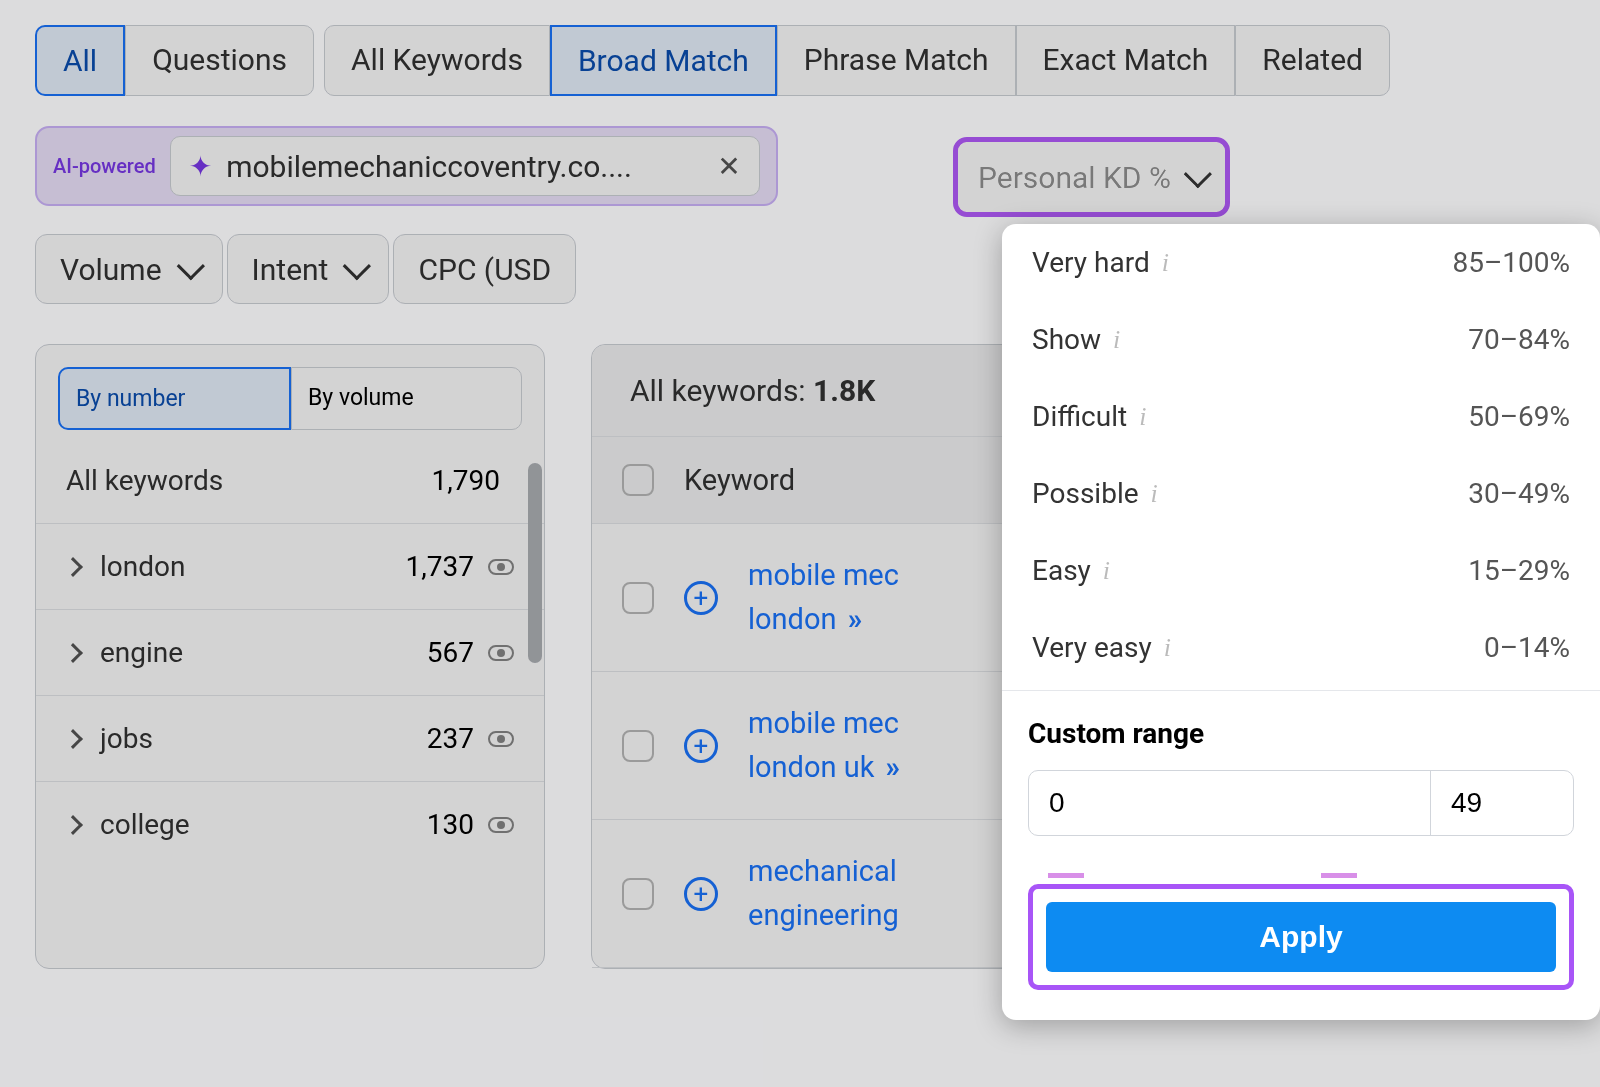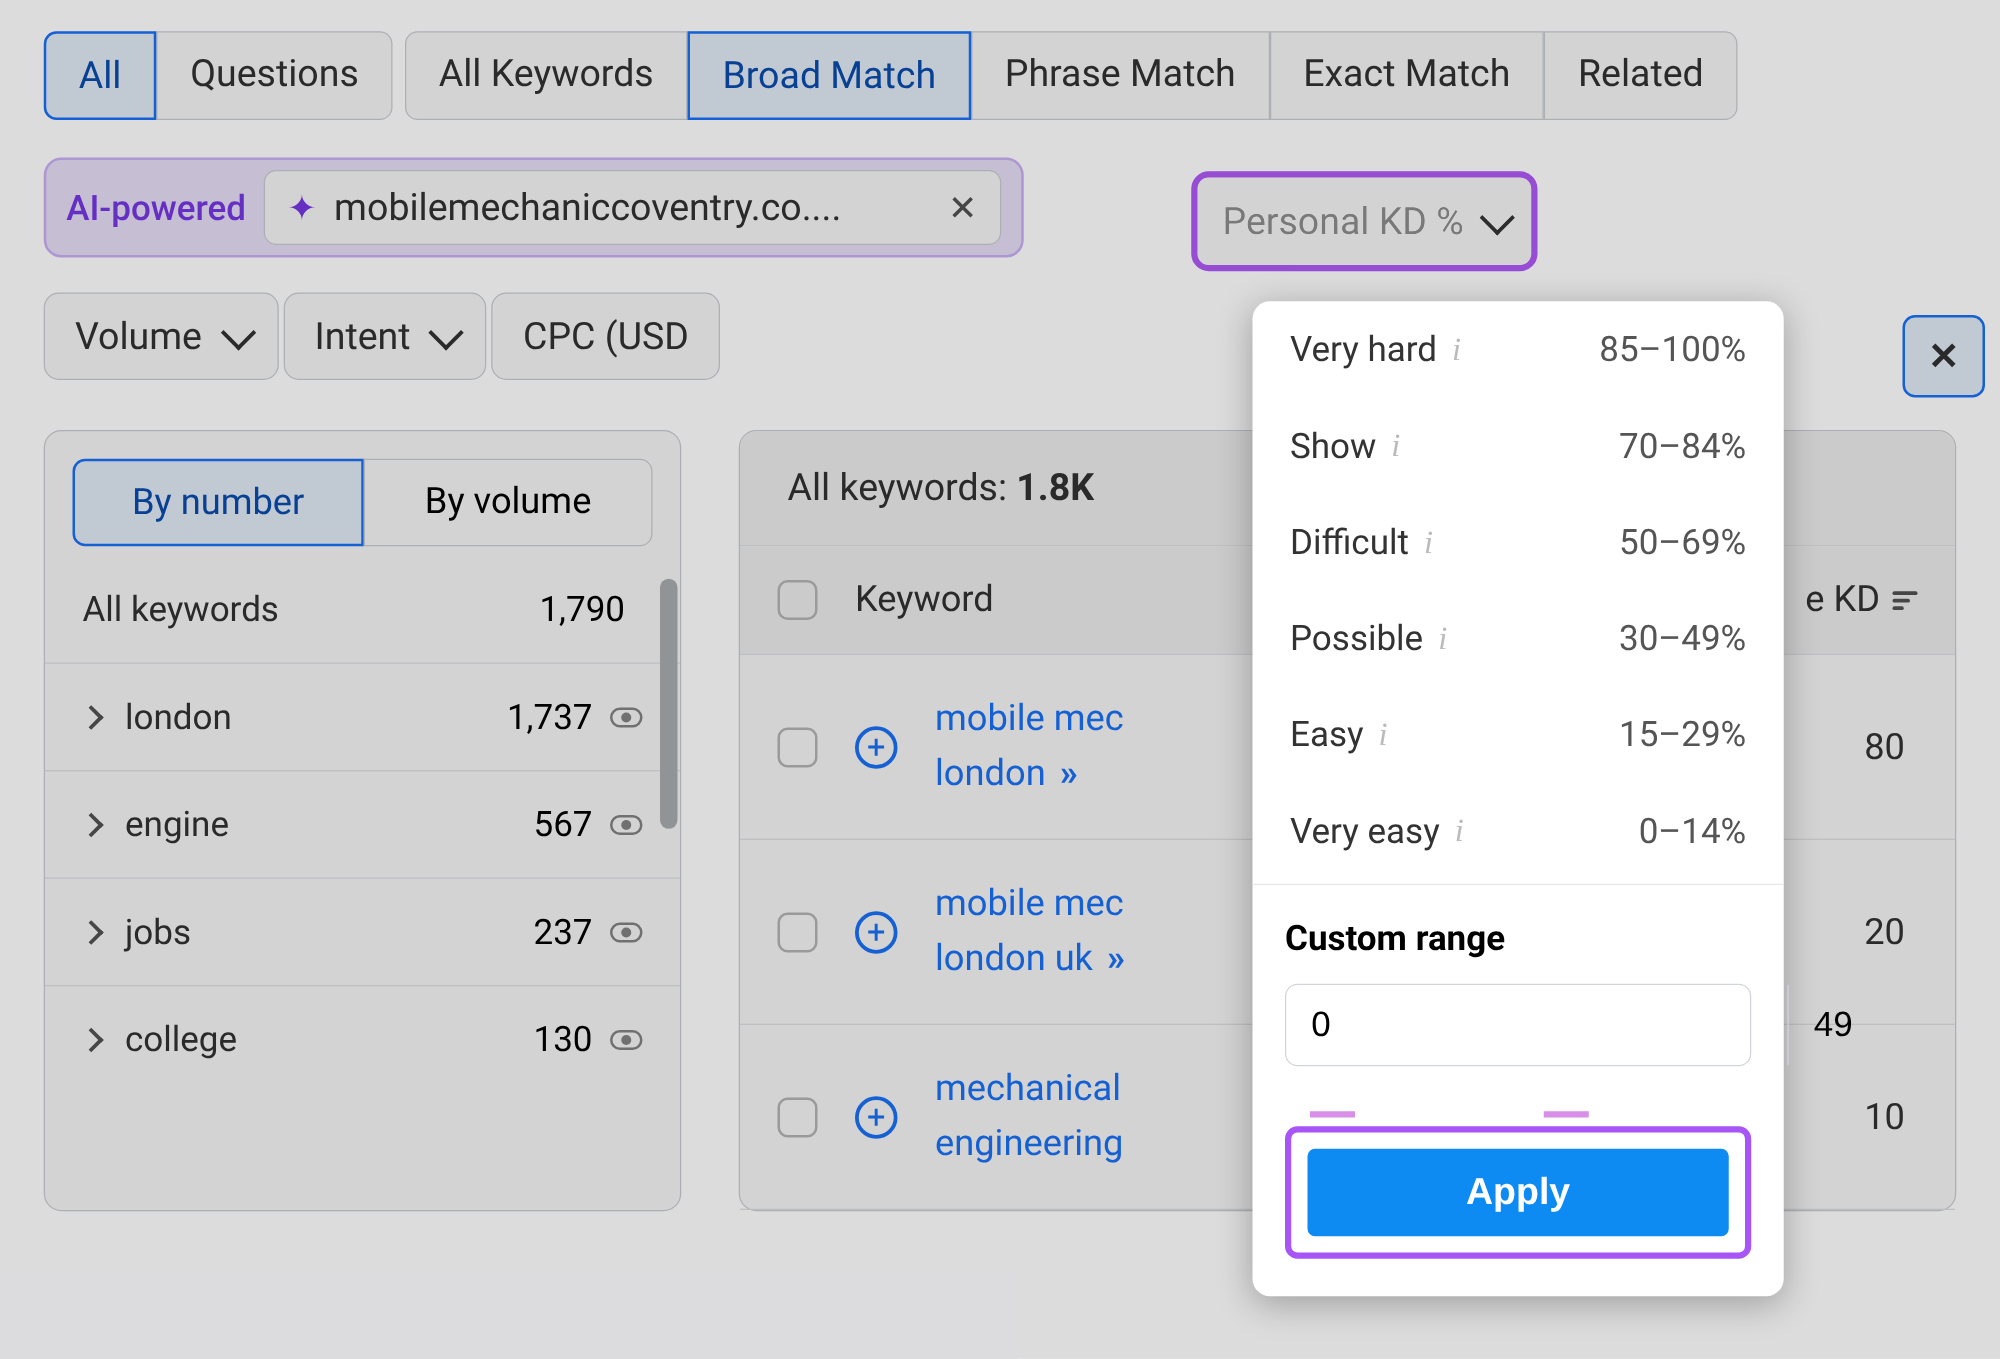--- a/index.html
+++ b/index.html
@@ -70,21 +70,21 @@
     background: #f0e6ff;
     border: 2px solid #d1b8ff;
     border-radius: 14px;
     padding: 10px 16px;
     gap: 14px;
     height: 80px;
   }
   .ai-label {
     color: #7c3aed;
     font-weight: 500;
-    font-size: 28px;
+    font-size: 20px;
   }
   .domain-box {
     background: #fff;
     border: 1px solid #d1d5db;
     border-radius: 10px;
     display: flex;
     align-items: center;
     padding: 10px 18px;
     gap: 14px;
     height: 60px;
@@ -195,23 +195,23 @@
     overflow: hidden;
     position: relative;
   }
   .view-tabs {
     display: flex;
     padding: 22px;
   }
   .view-tab {
     flex: 1;
     padding: 16px;
-    text-align: center;
+    text-align: left;
     border: 1.5px solid #d1d5db;
-    font-size: 29px;
+    font-size: 23px;
     cursor: pointer;
     background: #fff;
   }
   .view-tab.active {
     border: 2px solid #1a75ff;
     background: #eaf3ff;
     color: #0a4fb3;
     border-radius: 10px 0 0 10px;
   }
   .view-tab:last-child { border-radius: 0 10px 10px 0; }
@@ -329,23 +329,23 @@
     flex: 1;
     line-height: 1.5;
     overflow: hidden;
   }
   .kw-link .chevs { color: #1a75ff; margin-left: 4px; font-weight: bold; }
   .kd-val { color: #333; font-size: 29px; padding-right: 10px; }
 
   
   .dropdown {
     position: absolute;
-    top: 241px;
+    top: 224px;
     left: 1002px;
-    width: 425px;
+    width: 598px;
     background: #fff;
     border-radius: 14px;
     box-shadow: 0 6px 28px rgba(0,0,0,0.28);
     z-index: 30;
   }
   .dd-item {
     display: flex;
     align-items: center;
     padding: 22px 30px;
     cursor: pointer;

